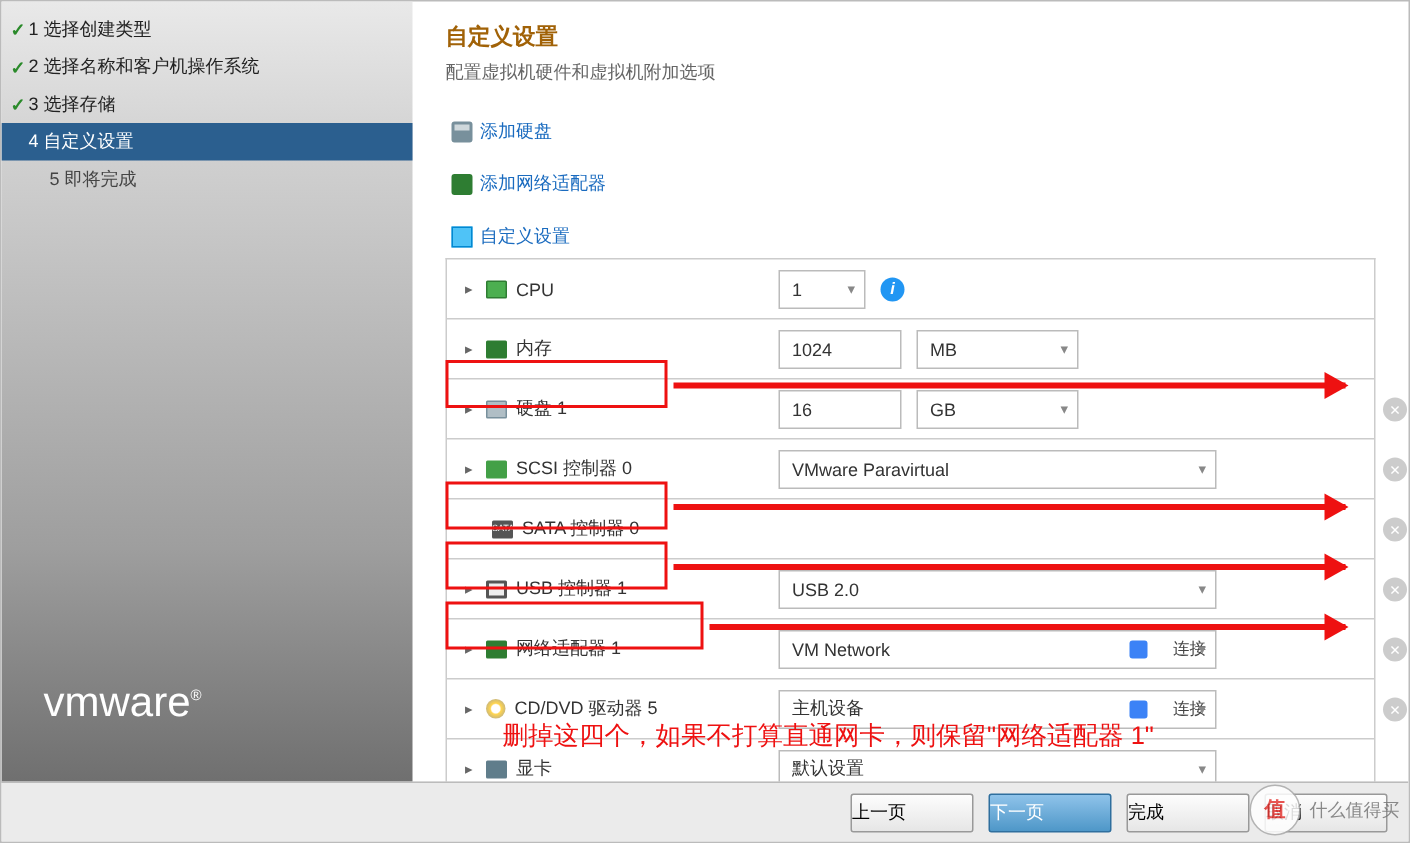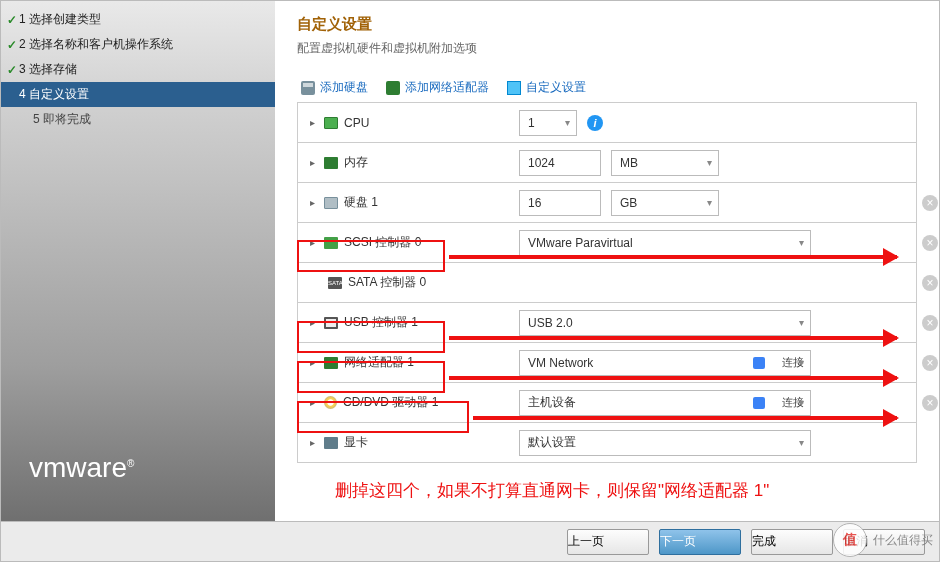--- a/index.html
+++ b/index.html
@@ -63,20 +63,21 @@
     overflow: hidden;
   }
   .title { font-size: 15px; font-weight: bold; color: #a16207; margin-bottom: 6px; }
   .subtitle { font-size: 12px; color: #666; margin-bottom: 22px; }
 
   .toolbar {
     display: flex;
     gap: 18px;
     margin-bottom: 6px;
     padding-left: 4px;
+    flex-direction: column;
   }
   .toolbar-item {
     display: flex;
     align-items: center;
     gap: 5px;
     color: #1a6bbf;
     font-size: 12px;
   }
   .tb-icon {
     width: 14px; height: 14px;
@@ -396,21 +397,21 @@
               </div>
           </div>
         </div>
         <div class="del-icon">×</div>
       </div>
 
       <div class="hw-row">
         <div class="hw-label">
           <span class="arrow">▸</span>
           <span class="hw-icon ic-cd"></span>
-          <span>CD/DVD 驱动器 1</span>
+          <span>CD/DVD 驱动器 5</span>
         </div>
         <div class="hw-field">
           <div class="sel sel-lg" style="position:relative">
             <span>主机设备</span>
             <div class="conn-badge">
                 <span class="cb-box"></span>
                 <span>连接</span>
               </div>
           </div>
         </div>

